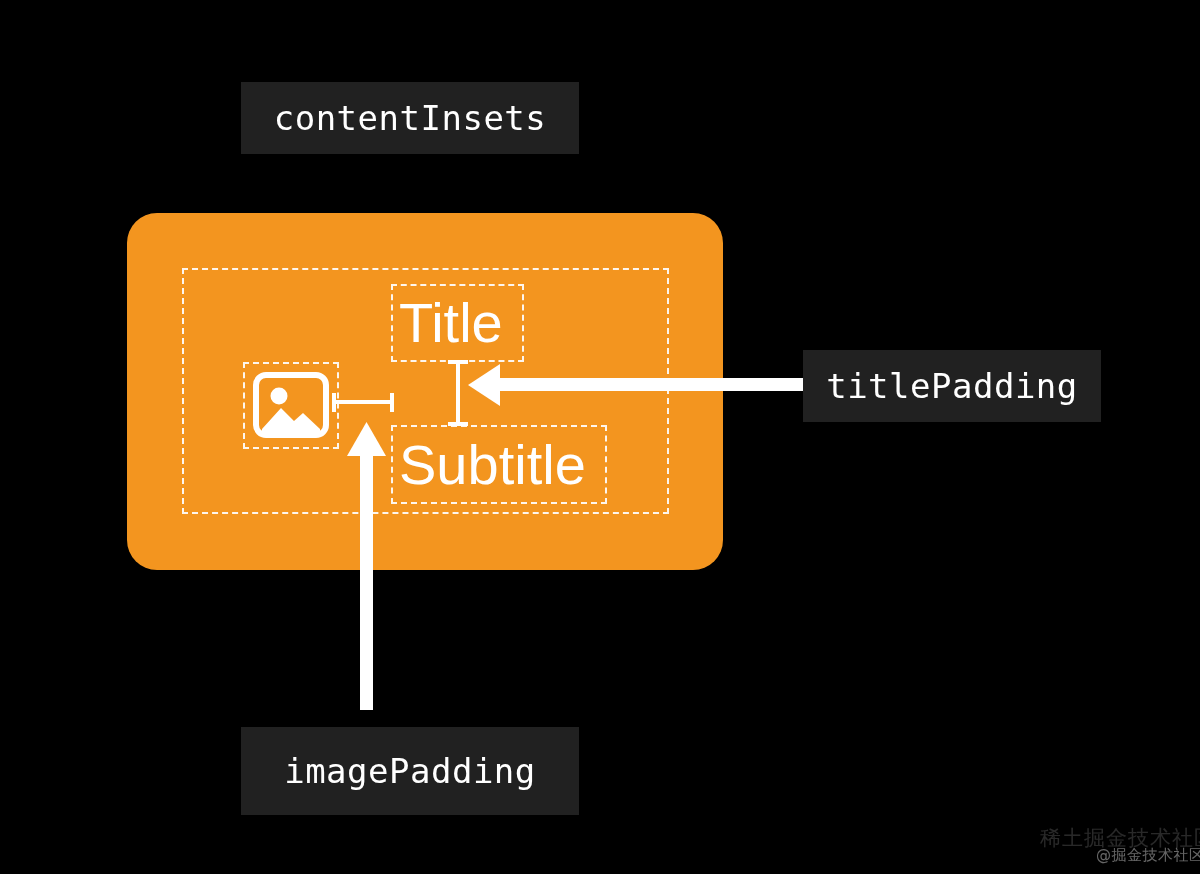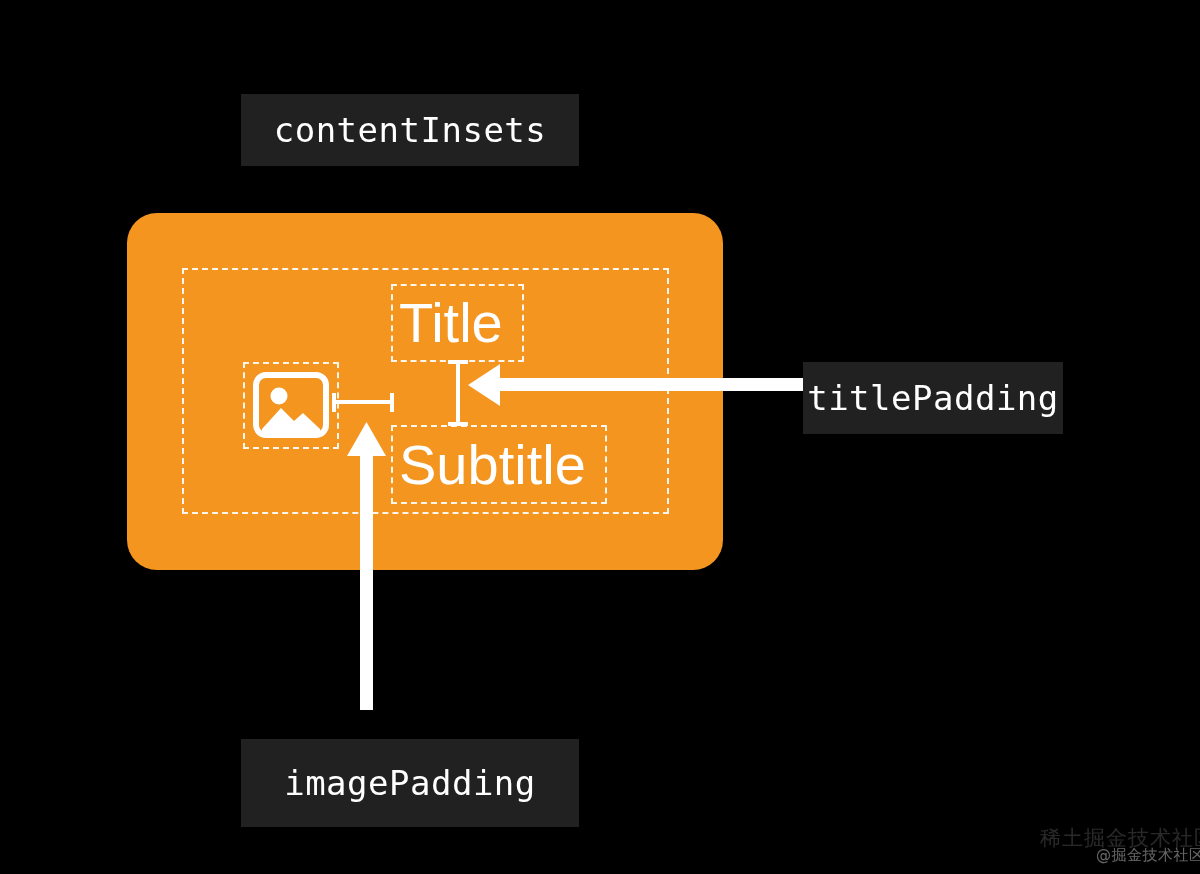--- a/index.html
+++ b/index.html
@@ -26,27 +26,26 @@
     color: #ffffff;
     font-family: "DejaVu Sans Mono", "Liberation Mono", monospace;
     font-size: 34px;
     letter-spacing: 0.5px;
     line-height: 1;
     display: flex;
     align-items: center;
     justify-content: center;
     white-space: nowrap;
     box-sizing: border-box;
-    margin-top: 12px;
   }
   #chip-contentinsets {
     left: 241px;  top: 82px;  width: 338px; height: 72px;
   }
   #chip-titlepadding {
-    left: 803px; top: 350px; width: 260px; height: 72px;
+    left: 803px; top: 350px; width: 298px; height: 72px;
   }
   #chip-imagepadding {
     left: 241px; top: 727px; width: 338px; height: 88px;
   }
 
   
   #card {
     position: absolute;
     left: 127px;
     top: 213px;

